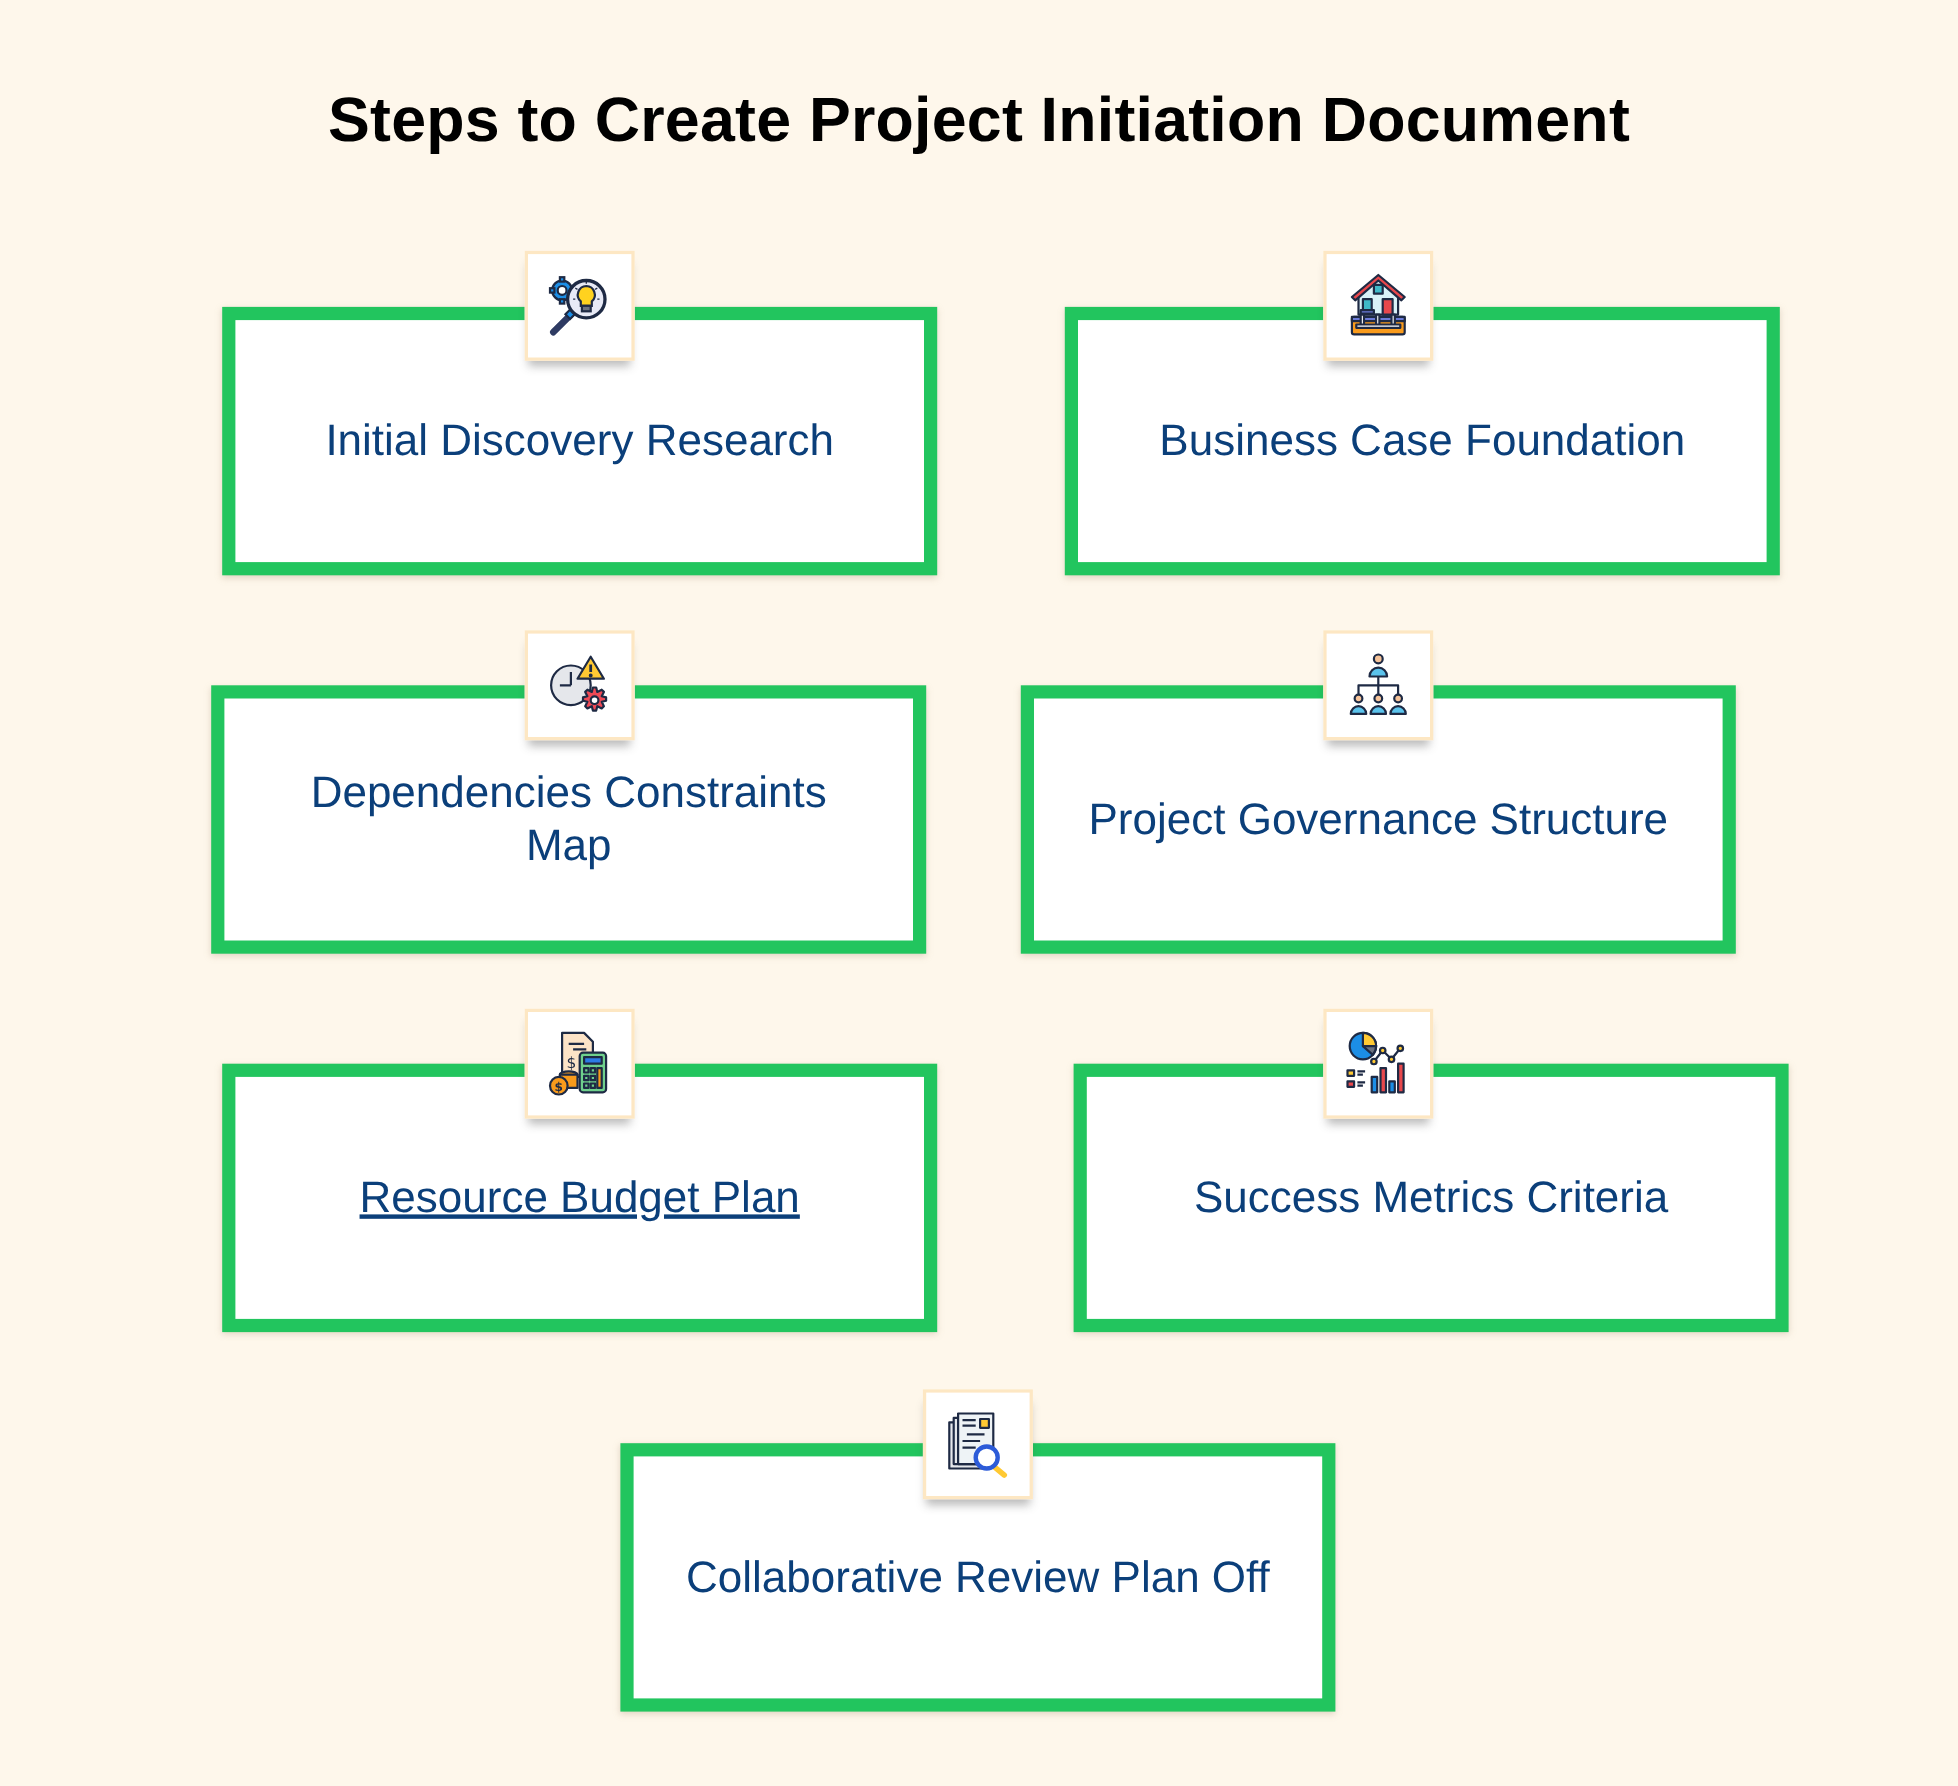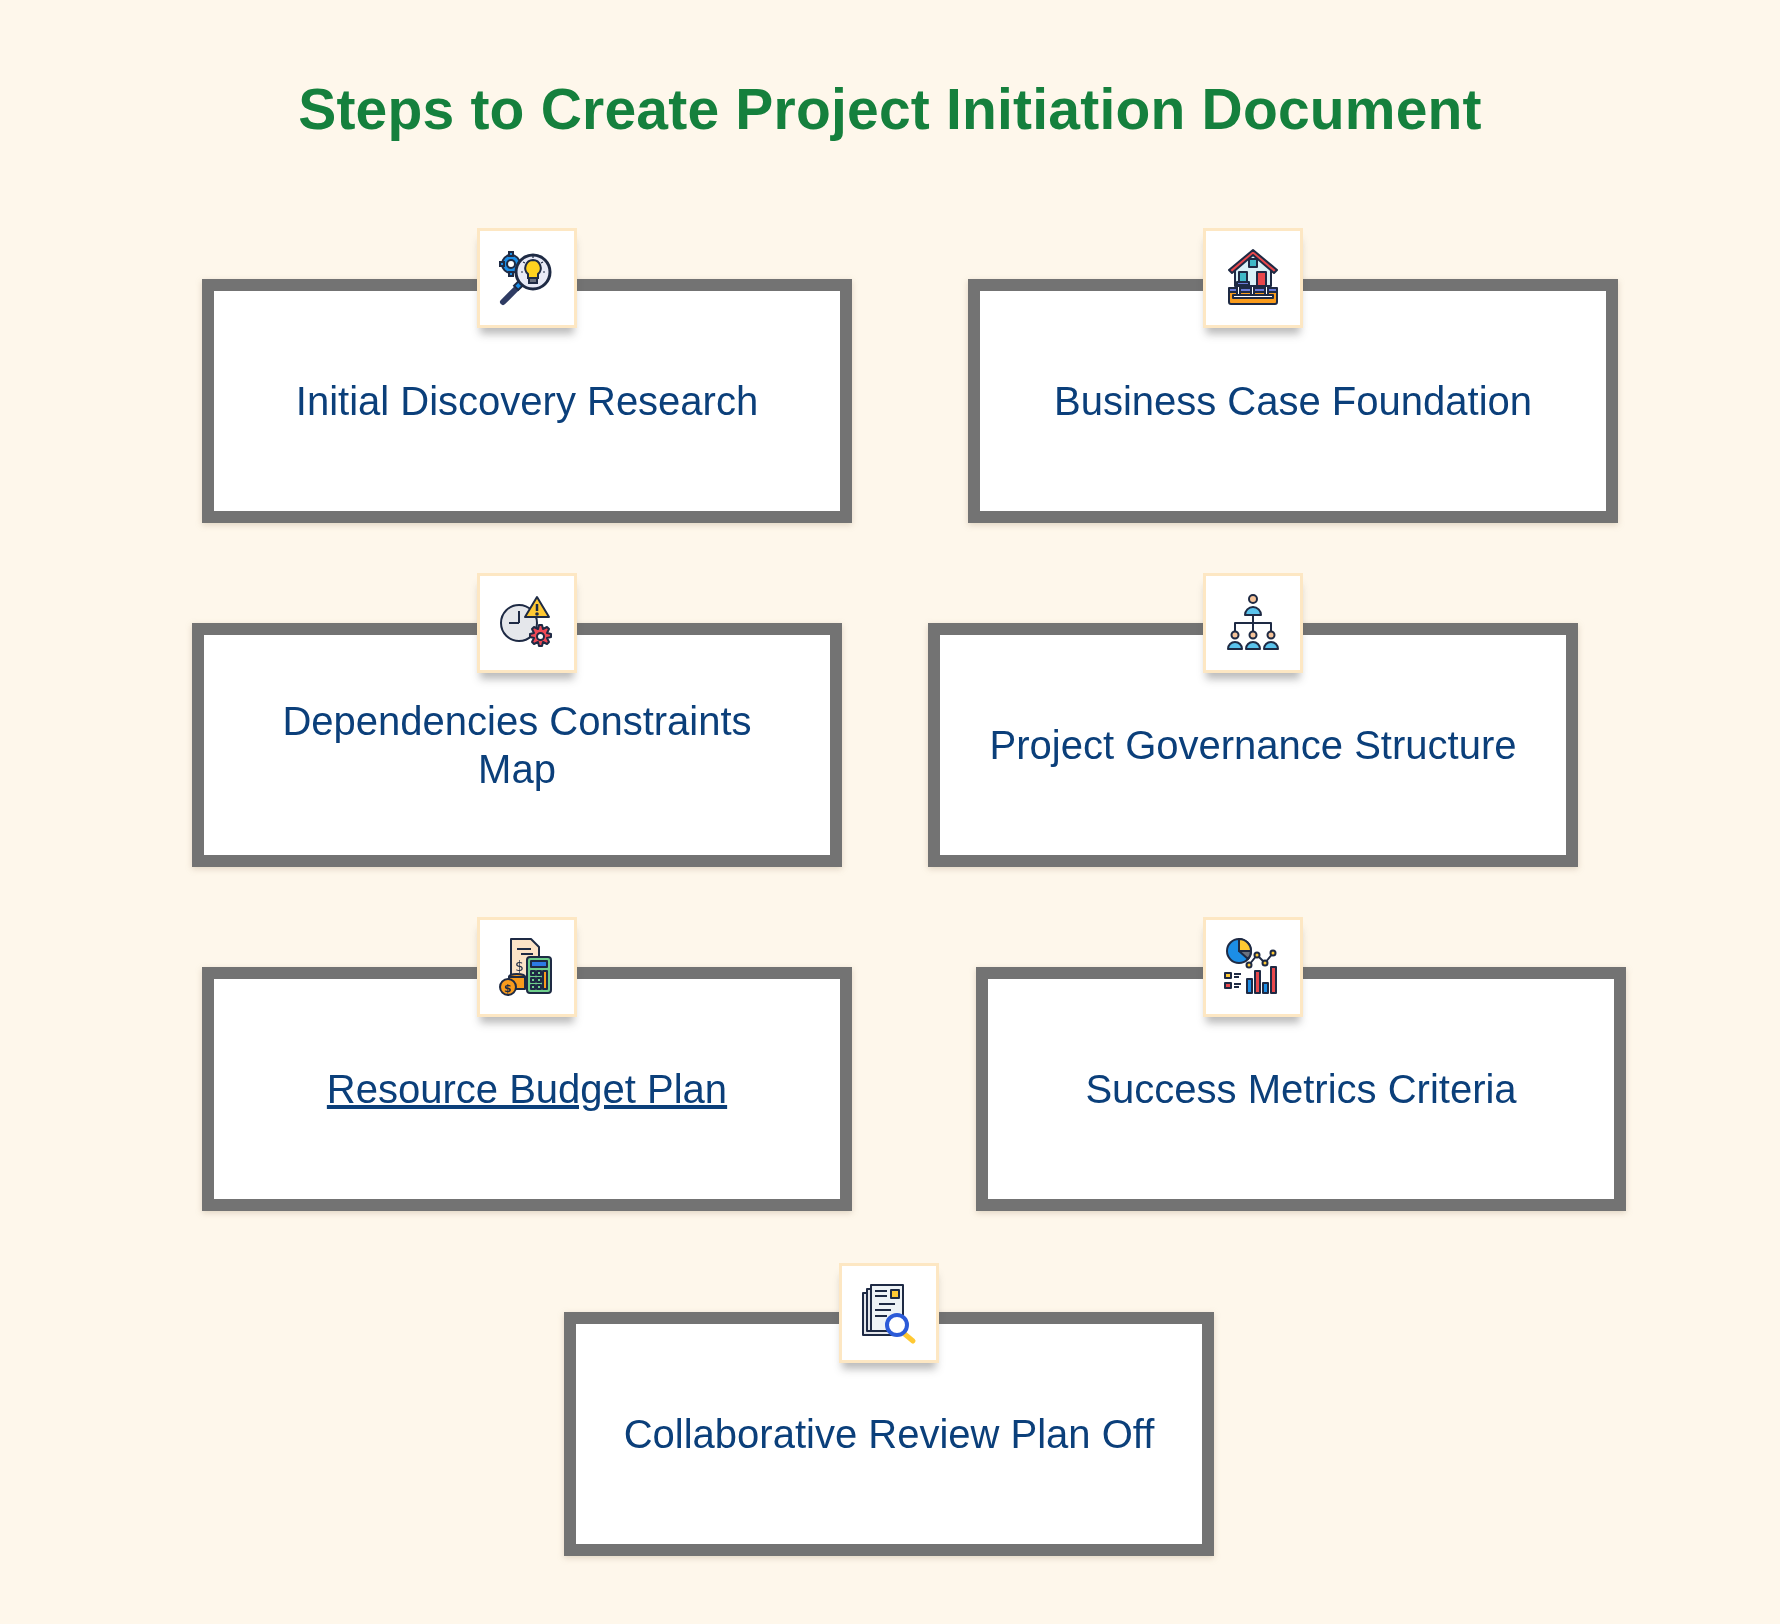--- a/index.html
+++ b/index.html
@@ -10,29 +10,29 @@
     overflow: hidden;
     font-family: "Liberation Sans", "DejaVu Sans", sans-serif;
     color: #0B3F7A;
   }
   .title {
     position: absolute;
     left: 0; top: 76px; width: 1780px;
     text-align: center;
     font-size: 57px;
     font-weight: bold;
-    color: #15803d;
+    color: #000000;
     letter-spacing: 0.2px;
     margin: 0;
   }
   .card {
     position: absolute;
     width: 650px; height: 244px;
     box-sizing: border-box;
-    background: #737373;
+    background: #22c55e;
     padding: 12px;
     box-shadow: 0 2px 6px rgba(170,150,120,0.35);
   }
   .card-inner {
     width: 100%; height: 100%;
     background: #FFFFFF;
     display: flex; align-items: center; justify-content: center;
     box-sizing: border-box;
     padding: 0 40px;
   }

